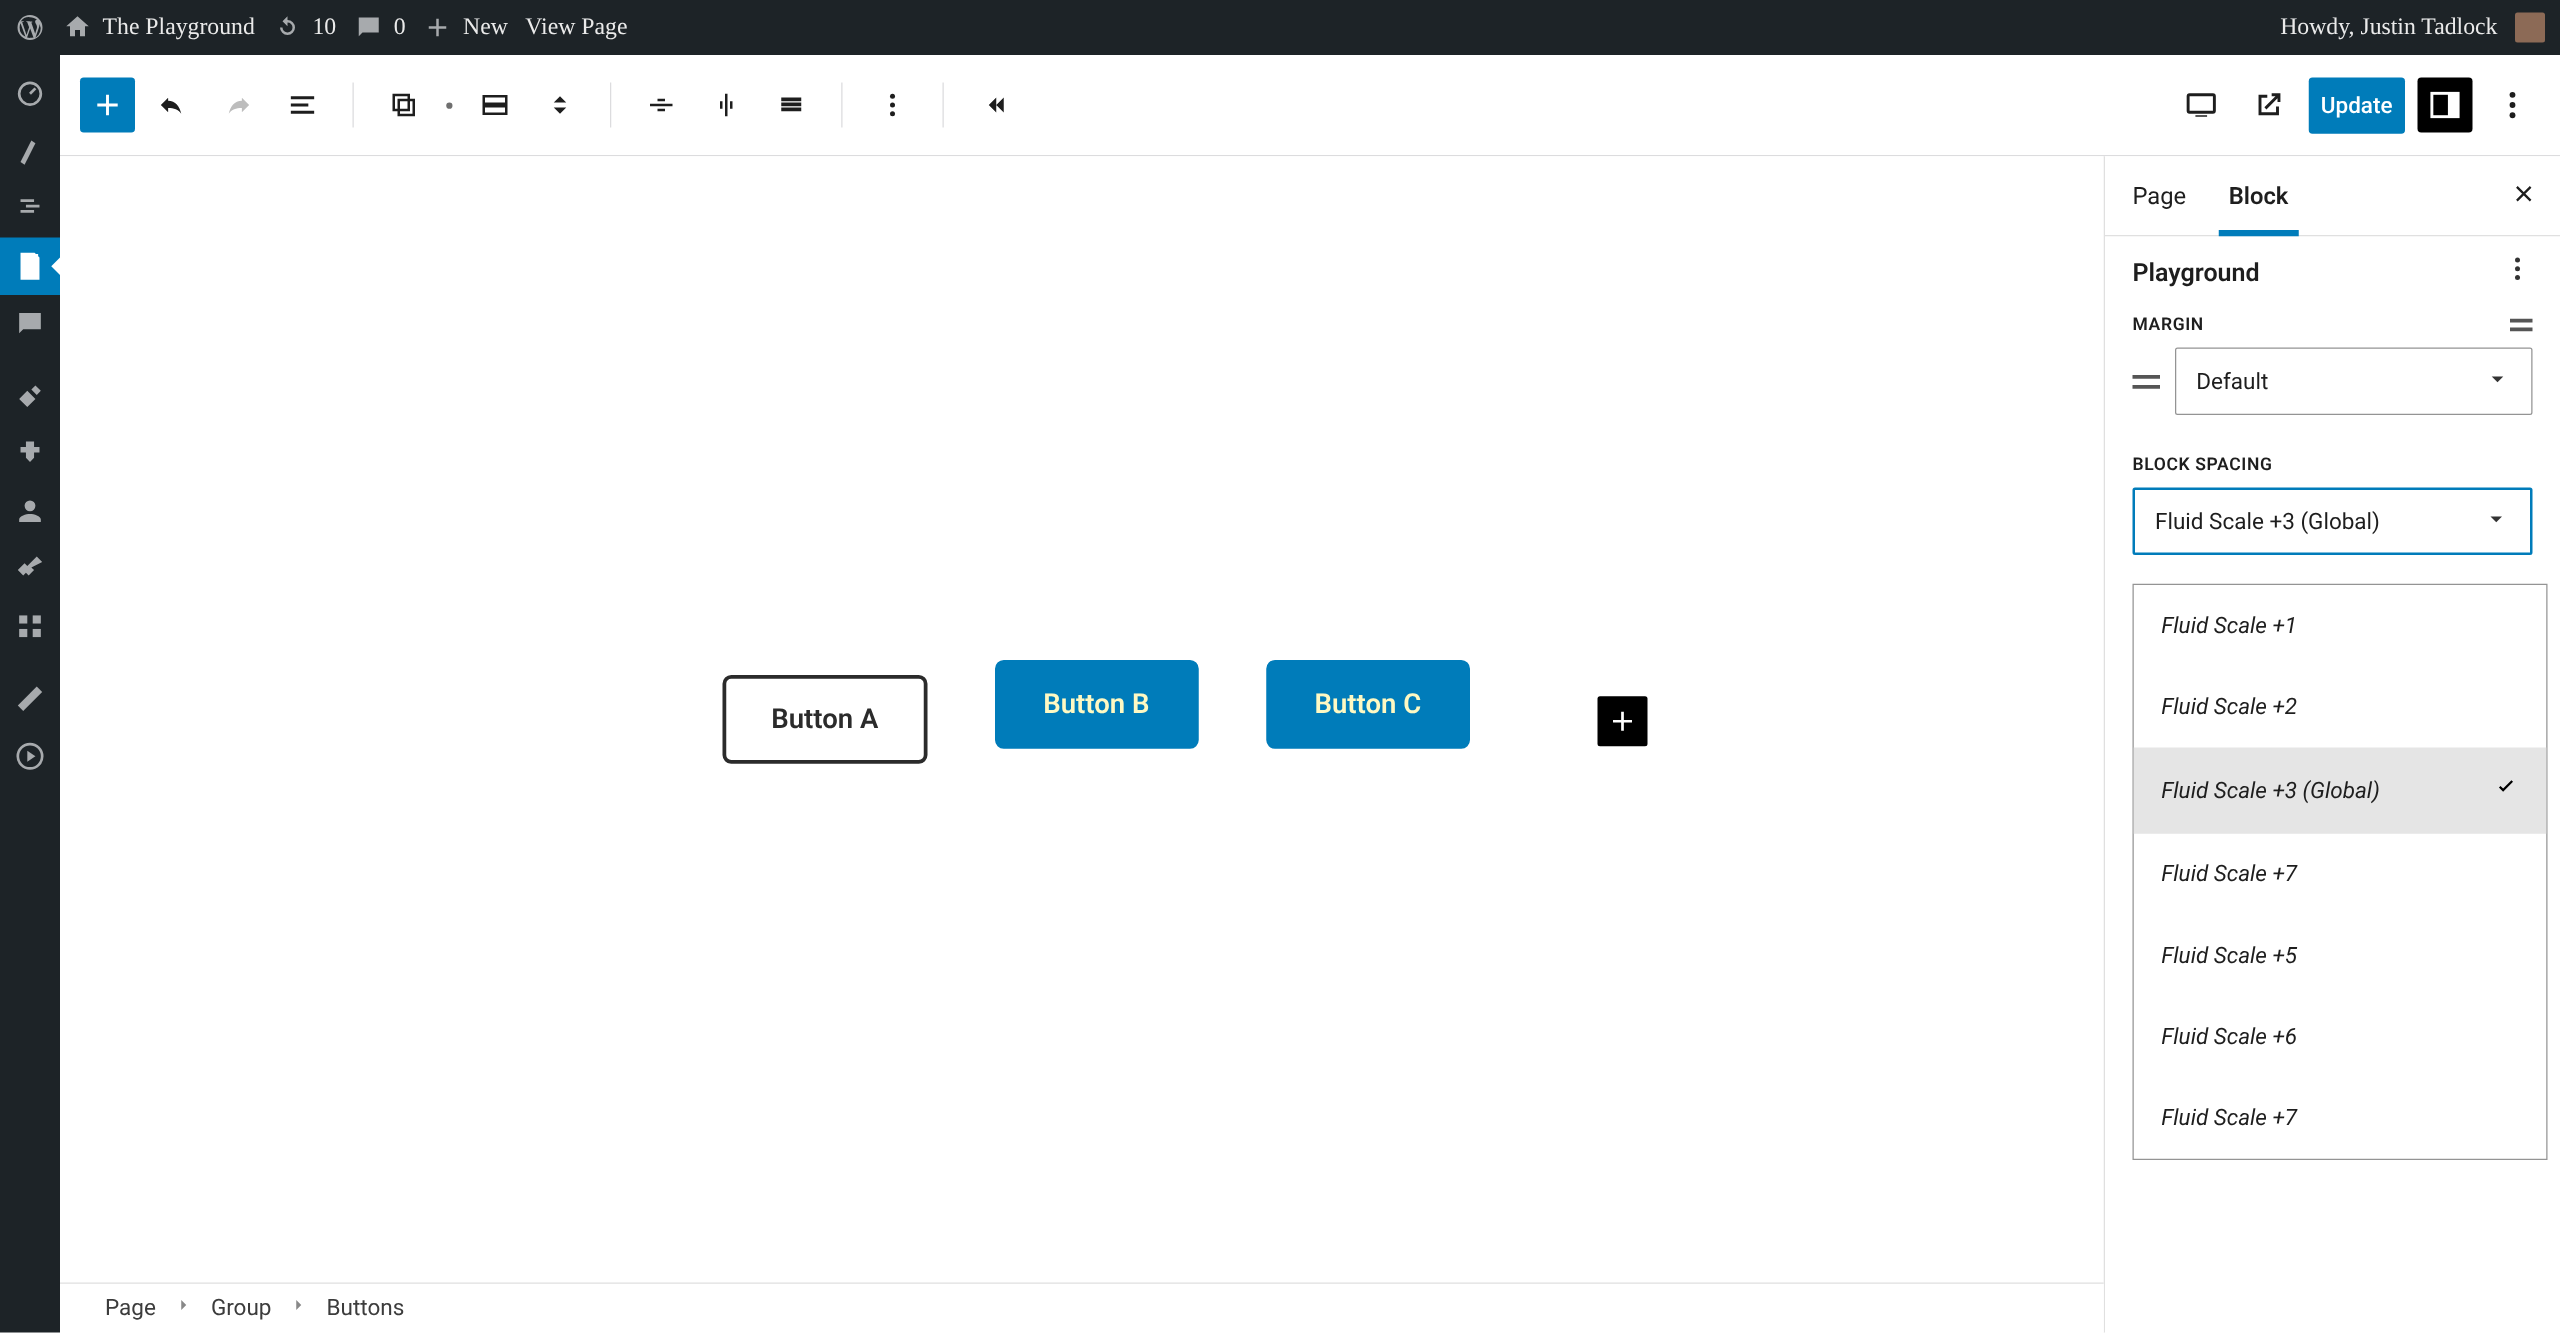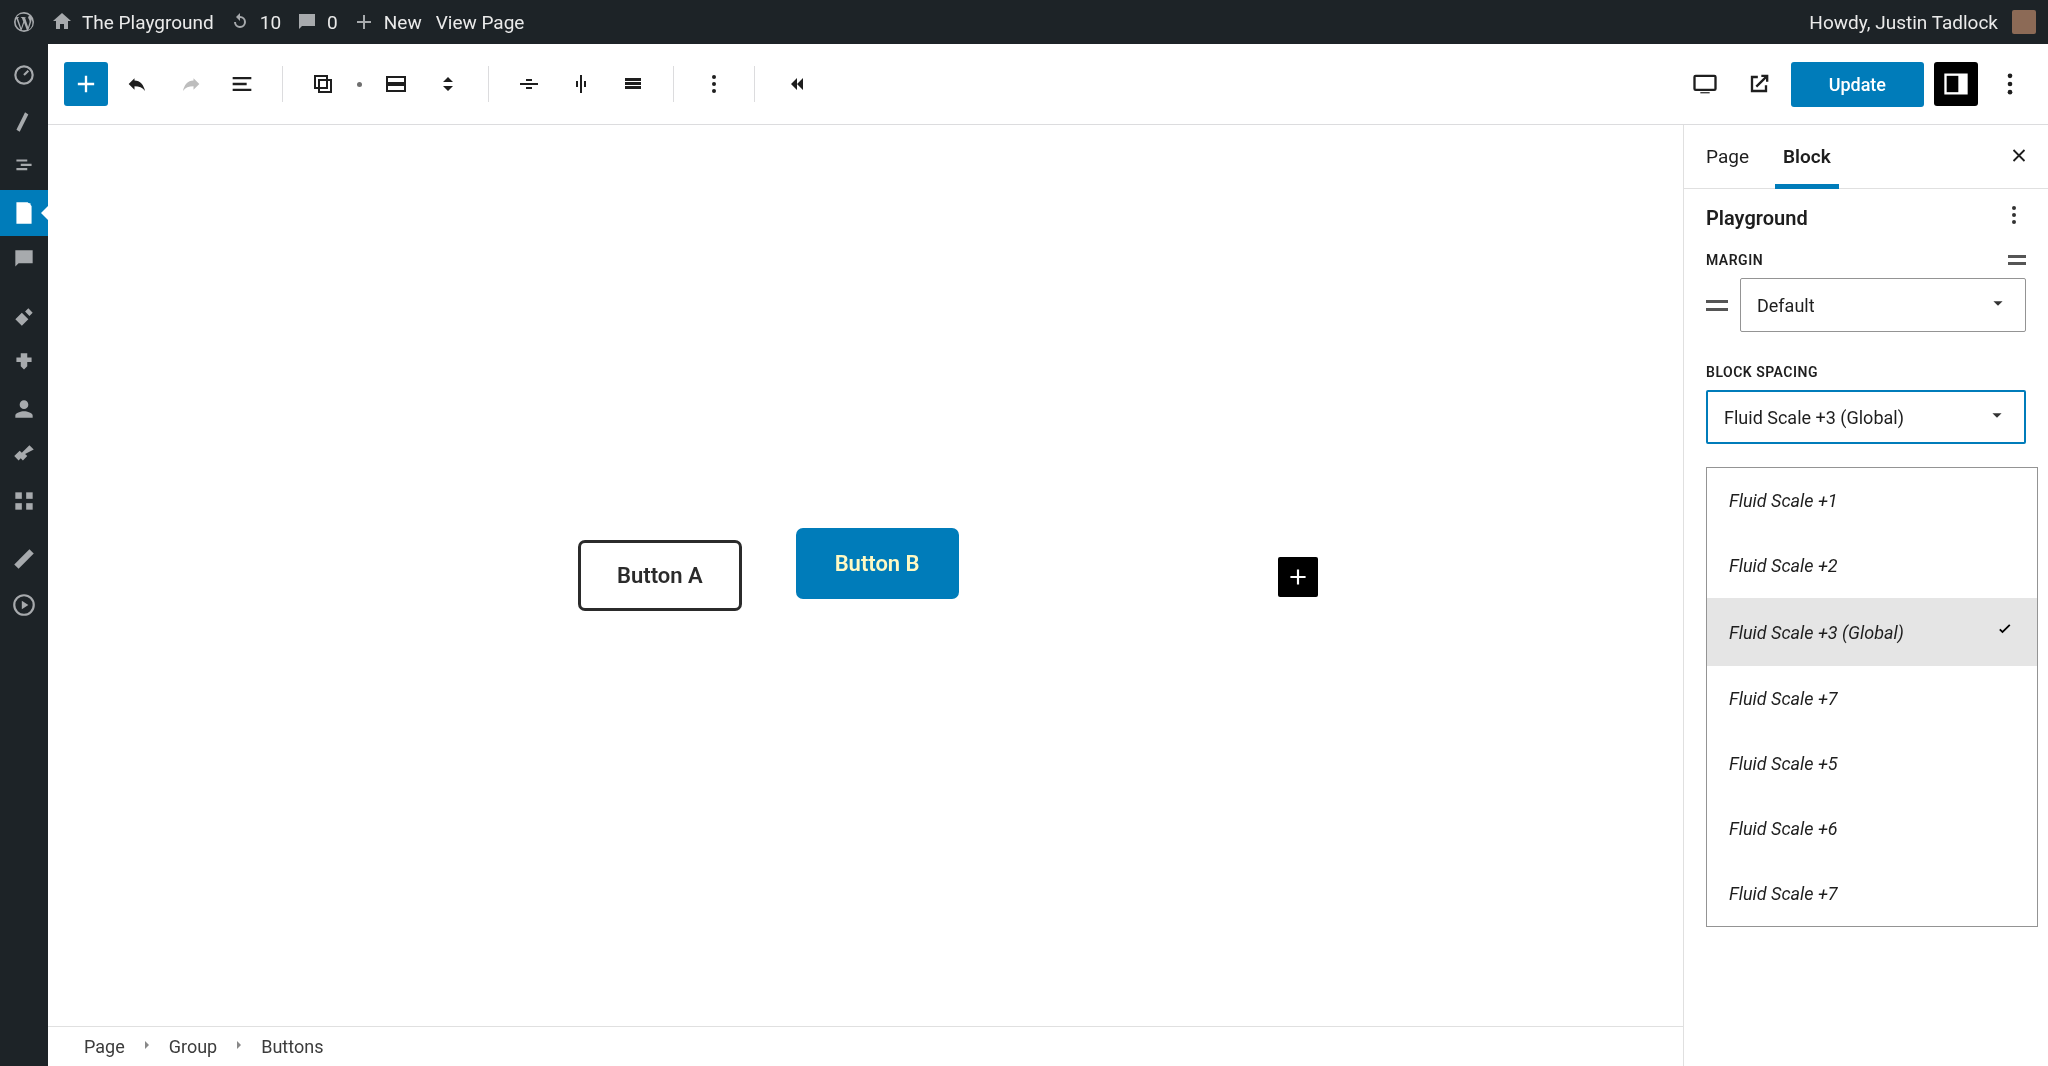--- a/index.html
+++ b/index.html
@@ -26,20 +26,21 @@
   .adminbar {
     height: 44px;
     background: var(--wp-dark);
     color: #f0f0f1;
     display: flex;
     align-items: center;
     padding: 0 12px;
     justify-content: space-between;
     position: relative;
     z-index: 50;
+    font-family: Liberation Serif, serif;
   }
   .adminbar-left, .adminbar-right { display: flex; align-items: center; gap: 14px; }
   .ab-item { display: flex; align-items: center; gap: 8px; cursor: pointer; font-size: 19px; color:#eaeaea; }
   .ab-item svg { width: 24px; height: 24px; fill: #a7aaad; }
   .ab-avatar { width:24px; height:24px; background:#8c6a56; border-radius:2px; margin-left:6px;}
   
   .wp-sidebar {
     position:absolute; top:44px; left:0; bottom:0; width:48px;
     background: var(--wp-dark);
     display:flex; flex-direction:column; align-items:center; padding-top:8px; gap:0;
@@ -70,21 +71,21 @@
   .icon-btn svg{ width:28px; height:28px; fill:var(--wp-text);}
   .icon-btn.dim svg{ fill:#bdbdbd;}
   .icon-btn.small svg{width:24px;height:24px;}
   .icon-btn.blue{ background:var(--wp-blue); }
   .icon-btn.blue svg{ fill:#fff;}
   .icon-btn.dark{ background:#000; }
   .icon-btn.dark svg{ fill:#fff;}
   .sep{ width:1px; height:36px; background:var(--wp-light-border); margin:0 10px; }
   .dot{width:5px;height:5px;border-radius:50%;background:#6f6f6f;margin:0 4px;}
   .update-btn{
-    background:var(--wp-blue); color:#fff; font-size:18px; font-weight:500; padding:12px 38px; border-radius:3px; cursor:pointer;
+    background:var(--wp-blue); color:#fff; font-size:18px; font-weight:500; padding:12px 10px; border-radius:3px; cursor:pointer;
   }
   
   .editor-body{ flex:1; display:flex; min-height:0;}
   .canvas{ flex:1; position:relative; background:#fff;}
   .settings{ width:365px; border-left:1px solid #e0e0e0; display:flex; flex-direction:column; background:#fff; position:relative;}
   
   .tabs{ display:flex; align-items:center; height:64px; padding:0 22px; border-bottom:1px solid #e0e0e0; gap:34px; position:relative;}
   .tab{ font-size:19px; color:var(--wp-text); cursor:pointer; padding-bottom:0; height:100%; display:flex; align-items:center; position:relative;}
   .tab.active{ font-weight:600; }
   .tab.active::after{ content:""; position:absolute; left:-8px; right:-8px; bottom:-1px; height:5px; background:var(--wp-blue);}
@@ -343,20 +344,21 @@
           </svg>
         </div>
     </div>
   </div>
 
   <div class="editor-body">
     <div class="canvas">
       <div class="btn-row">
         <div class="canvas-btn cb-outline">Button A</div>
         <div class="canvas-btn cb-fill">Button B</div>
+        <div class="canvas-btn cb-fill">Button C</div>
       </div>
       <div class="inserter-dark">
           <svg viewBox="0 0 24 24">
             <path d="M11 5h2v6h6v2h-6v6h-2v-6H5v-2h6z"></path>
           </svg>
         </div>
     </div>
 
     <div class="settings">
       <div class="tabs">

